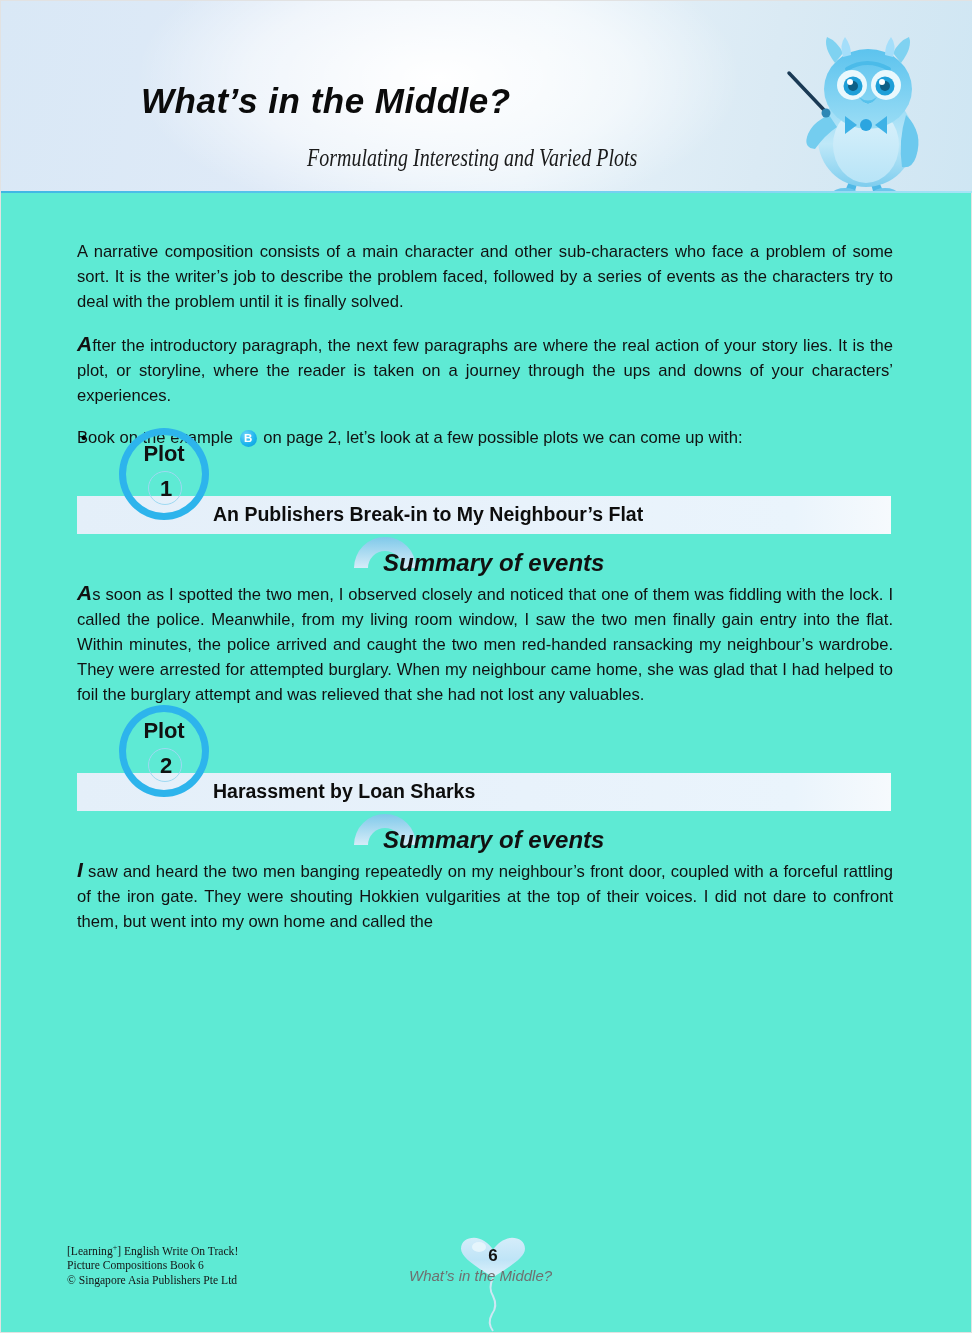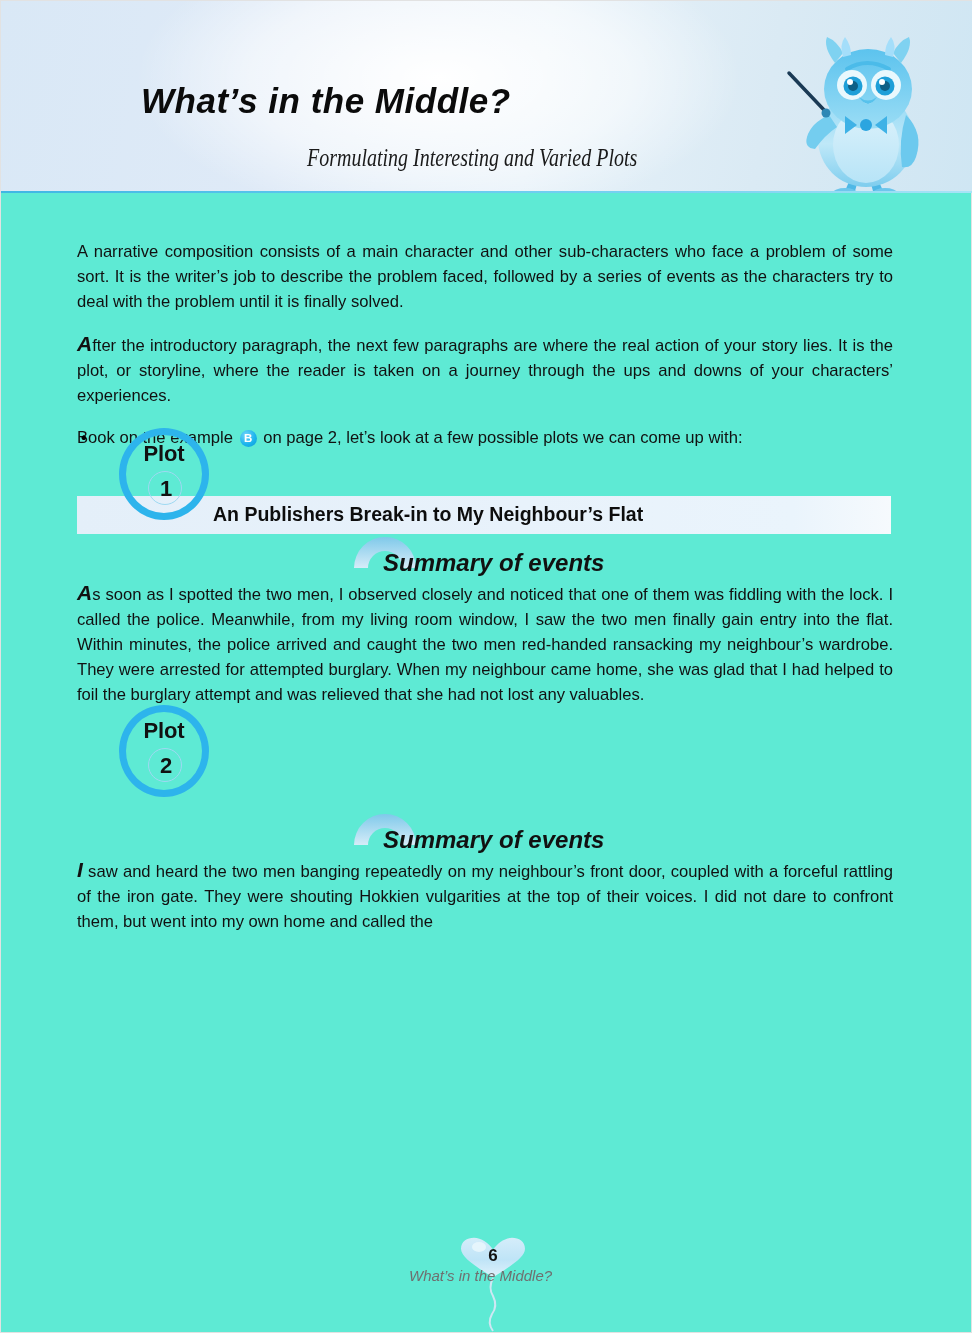--- a/index.html
+++ b/index.html
@@ -355,20 +355,23 @@
           </linearGradient>
         </defs>
         <path d="M2 34 A31 31 0 0 1 64 34 L50 34 A17 17 0 0 0 16 34 Z" fill="url(#arcG1)"></path>
       </svg>
       <div class="label">Summary of events</div>
     </div>
 
     <p class="body" style="margin-bottom:42px;"><span class="dropcap">A</span><span>s soon as I spotted the two men, I observed closely and noticed that one of them was fiddling with the lock. I called the police. Meanwhile, from my living room window, I saw the two men finally gain entry into the flat. Within minutes, the police arrived and caught the two men red-handed ransacking my neighbour’s wardrobe. They were arrested for attempted burglary. When my neighbour came home, she was glad that I had helped to foil the burglary attempt and was relieved that she had not lost any valuables.</span></p>
 
     <div class="plot-block" style="height:62px;">
+      <div class="plot-bar" style="top:24px;">
+        <div class="plot-bar-title">Harassment by Loan Sharks</div>
+      </div>
       <div class="plot-badge">
         <div class="ring"></div>
         <div class="word">Plot</div>
         <div class="numwrap">
           <div class="num">2</div>
         </div>
       </div>
     </div>
 
     <div class="summary">
@@ -382,20 +385,25 @@
         <path d="M2 34 A31 31 0 0 1 64 34 L50 34 A17 17 0 0 0 16 34 Z" fill="url(#arcG2)"></path>
       </svg>
       <div class="label">Summary of events</div>
     </div>
 
     <p class="body"><span class="dropcap">I</span><span> saw and heard the two men banging repeatedly on my neighbour’s front door, coupled with a forceful rattling of the iron gate. They were shouting Hokkien vulgarities at the top of their voices. I did not dare to confront them, but went into my own home and called the</span></p>
 
   </div>
 
   <div class="footer">
+    <div class="footer-left">
+      <span>[Learning</span><sup>+</sup><span>] English Write On Track!</span><br>
+      <span>Picture Compositions Book 6</span><br>
+      <span>© Singapore Asia Publishers Pte Ltd</span>
+    </div>
 
     <svg class="balloon" viewBox="0 0 96 105">
       <defs>
         <linearGradient id="balG" x1="0" y1="0" x2="0" y2="1">
           <stop offset="0%" stop-color="#d5edfa"></stop>
           <stop offset="55%" stop-color="#bfe4f7"></stop>
           <stop offset="100%" stop-color="#dff2fc"></stop>
         </linearGradient>
       </defs>
       <path d="M48 46 C30 34 16 24 16 15 C16 7 22 3 29 3 C36 3 44 9 48 16 C52 9 60 3 67 3 C74 3 80 7 80 15 C80 24 66 34 48 46 Z" fill="url(#balG)" transform="translate(0,6) scale(1,0.92)"></path>

